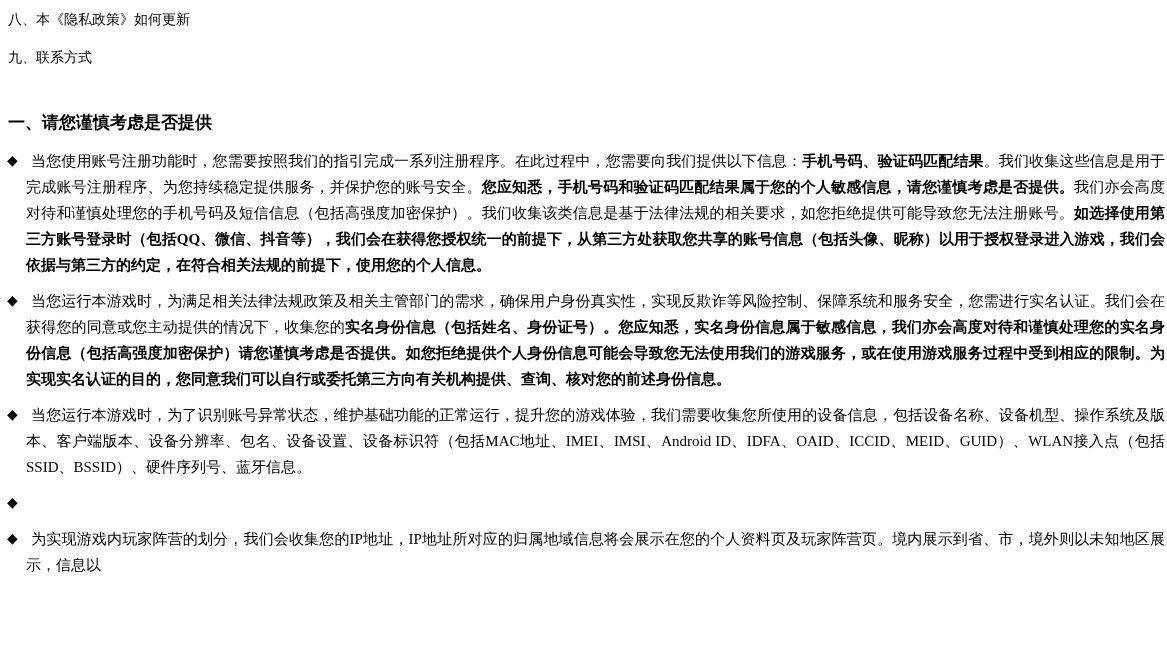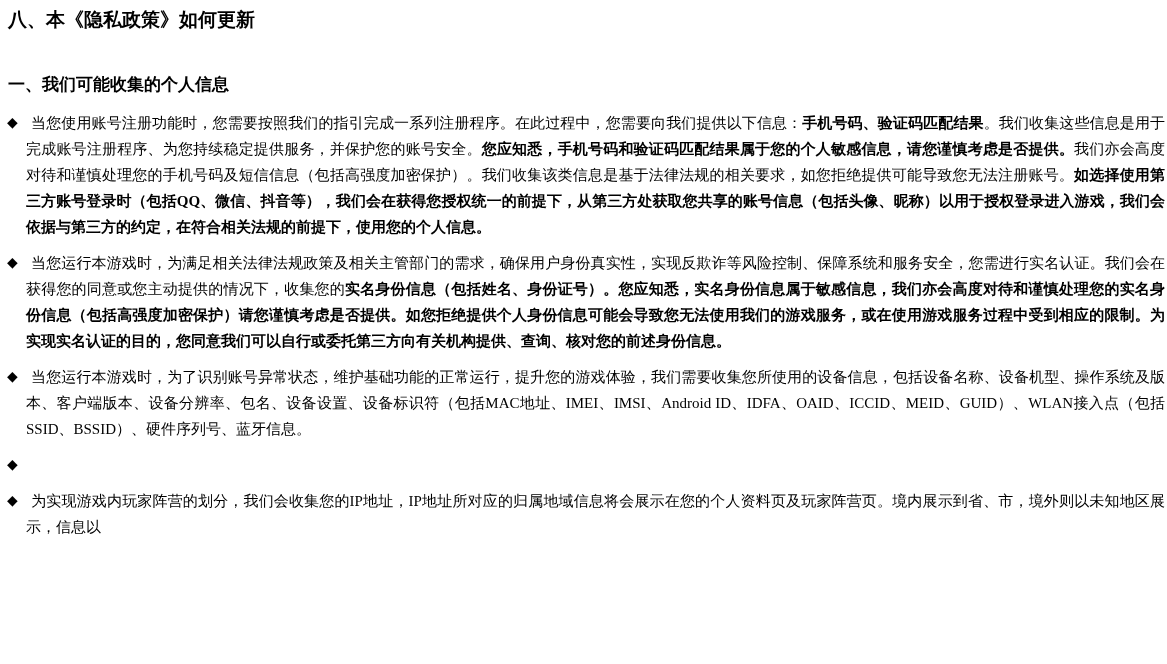--- a/index.html
+++ b/index.html
@@ -10,22 +10,22 @@
     overflow: hidden;
     background: #ffffff;
     color: #000000;
     font-family: "Liberation Serif", "DejaVu Serif", serif;
   }
   .doc {
     padding: 10px 2px 0 2px;
     box-sizing: border-box;
   }
   .h-small {
-    font-size: 19px;
-    font-weight: bold;
+    font-size: 14px;
+    font-weight: normal;
     line-height: 20px;
     margin: 0 0 0 6px;
   }
   .h-small + .h-small { margin-top: 18px; }
   .h-section {
     font-size: 17px;
     font-weight: bold;
     line-height: 22px;
     margin: 44px 0 14px 6px;
   }
@@ -54,21 +54,22 @@
     display: inline-block;
     width: 5px;
   }
   b { font-weight: bold; }
 </style>
 </head>
 <body style="background: rgb(255, 255, 255); color: rgb(0, 0, 0);">
 
 <div class="doc">
   <div class="h-small">八、本《隐私政策》如何更新</div>
-  <div class="h-section">一、我们可能收集的个人信息</div>
+  <div class="h-small">九、联系方式</div>
+  <div class="h-section">一、请您谨慎考虑是否提供</div>
 
 
   <div>
       <div class="para bullet"><span class="marker">◆</span><span class="first-gap"></span><span><span>当您使用账号注册功能时，您需要按照我们的指引完成一系列注册程序。在此过程中，您需要向我们提供以下信息：</span><b>手机号码、验证码匹配结果</b><span>。我们收集这些信息是用于完成账号注册程序、为您持续稳定提供服务，并保护您的账号安全。</span><b>您应知悉，手机号码和验证码匹配结果属于您的个人敏感信息，请您谨慎考虑是否提供。</b><span>我们亦会高度对待和谨慎处理您的手机号码及短信信息（包括高强度加密保护）。我们收集该类信息是基于法律法规的相关要求，如您拒绝提供可能导致您无法注册账号。</span><b>如选择使用第三方账号登录时（包括QQ、微信、抖音等），我们会在获得您授权统一的前提下，从第三方处获取您共享的账号信息（包括头像、昵称）以用于授权登录进入游戏，我们会依据与第三方的约定，在符合相关法规的前提下，使用您的个人信息。</b></span></div>
       <div class="para bullet"><span class="marker">◆</span><span class="first-gap"></span><span><span>当您运行本游戏时，为满足相关法律法规政策及相关主管部门的需求，确保用户身份真实性，实现反欺诈等风险控制、保障系统和服务安全，您需进行实名认证。我们会在获得您的同意或您主动提供的情况下，收集您的</span><b>实名身份信息（包括姓名、身份证号）。您应知悉，实名身份信息属于敏感信息，我们亦会高度对待和谨慎处理您的实名身份信息（包括高强度加密保护）请您谨慎考虑是否提供。如您拒绝提供个人身份信息可能会导致您无法使用我们的游戏服务，或在使用游戏服务过程中受到相应的限制。为实现实名认证的目的，您同意我们可以自行或委托第三方向有关机构提供、查询、核对您的前述身份信息。</b></span></div>
       <div class="para bullet"><span class="marker">◆</span><span class="first-gap"></span><span><span>当您运行本游戏时，为了识别账号异常状态，维护基础功能的正常运行，提升您的游戏体验，我们需要收集您所使用的设备信息，包括设备名称、设备机型、操作系统及版本、客户端版本、设备分辨率、包名、设备设置、设备标识符（包括MAC地址、IMEI、IMSI、Android ID、IDFA、OAID、ICCID、MEID、GUID）、WLAN接入点（包括SSID、BSSID）、硬件序列号、蓝牙信息。</span></span></div>
       <div class="para bullet"><span class="marker">◆</span><span class="first-gap"></span></div>
       <div class="para bullet"><span class="marker">◆</span><span class="first-gap"></span><span><span>为实现游戏内玩家阵营的划分，我们会收集您的IP地址，IP地址所对应的归属地域信息将会展示在您的个人资料页及玩家阵营页。境内展示到省、市，境外则以未知地区展示，信息以</span></span></div>
     </div>
 </div>

